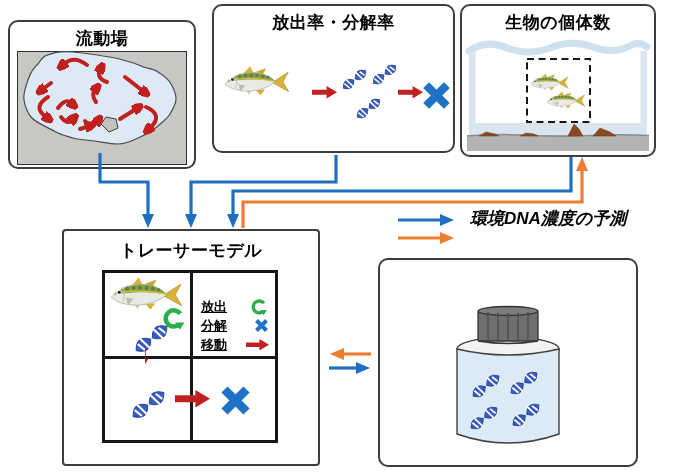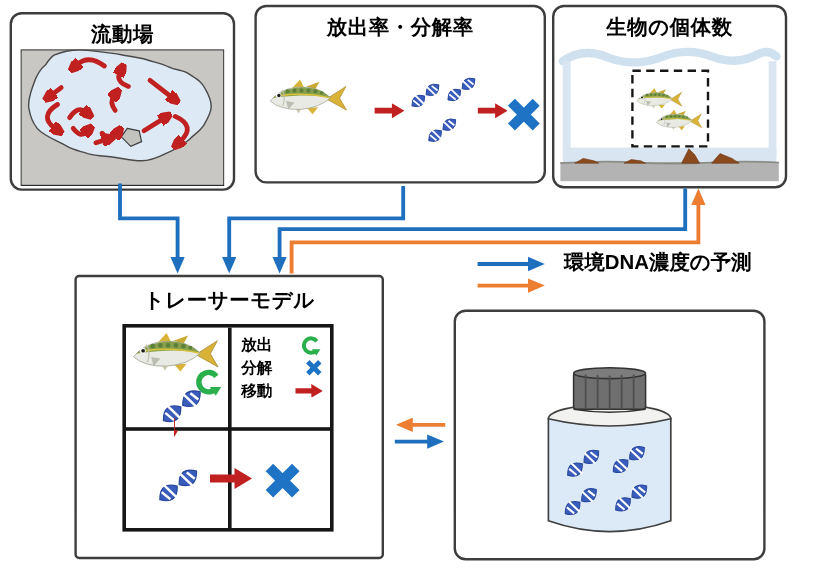--- a/index.html
+++ b/index.html
@@ -1,35 +1,35 @@
 <!DOCTYPE html>
 <html><head>
 <meta charset="utf-8">
 <style>
   html,body{margin:0;padding:0;background:#fff;}
   .stage{position:relative;width:680px;height:474px;background:#fff;overflow:hidden;
          font-family:"Liberation Sans","DejaVu Sans",sans-serif;color:#000;}
   .panel{position:absolute;background:#fff;border:2px solid #3d3d3d;border-radius:10px;box-sizing:border-box;z-index:2;}
   .panel-title{position:relative;font-size:17px;font-weight:bold;text-align:center;margin-top:5px;z-index:3;letter-spacing:.5px;}
-  #panel-flow  {left:8px;  top:10px;  width:188px;height:149px;}
+  #panel-flow  {left:8px;  top:20px;  width:188px;height:149px;}
   #panel-rates {left:212px;top:4px;  width:243px;height:149px;}
   #panel-pop   {left:460px;top:4px;  width:196px;height:153px;}
   #panel-tracer{left:62px; top:229px;width:258px;height:237px;border-radius:4px;}
   #panel-edna  {left:378px;top:258px;width:260px;height:209px;}
   .abs{position:absolute;}
   .overlay{position:absolute;left:0;top:0;z-index:4;pointer-events:none;}
   
   .grid{position:absolute;left:38px;top:39px;width:176px;height:173px;border:3px solid #161616;box-sizing:border-box;}
   .grid .vline{position:absolute;left:85px;top:0;width:3px;height:100%;background:#161616;}
   .grid .hline{position:absolute;left:0;top:83px;width:100%;height:3px;background:#161616;}
-  .minilegend{position:absolute;left:96px;top:5px;width:68px;}
+  .minilegend{position:absolute;left:96px;top:24px;width:68px;text-decoration:underline;}
   .minilegend .row{display:flex;align-items:center;justify-content:space-between;height:19px;}
   .minilegend .lbl{font-size:13px;font-weight:bold;line-height:13px;}
   
-  .legend-label{position:absolute;font-size:17px;font-weight:bold;line-height:18px;white-space:nowrap;z-index:3;}
+  .legend-label{position:absolute;font-size:17px;font-weight:bold;line-height:18px;white-space:nowrap;z-index:3;font-style:italic;}
   #legend-label-1{left:470px;top:210px;}
   #legend-label-2{left:470px;top:228px;}
   svg{display:block;}
   .defs-hidden{position:absolute;width:0;height:0;overflow:hidden;}
 </style>
 </head>
 <body>
 
 <svg class="defs-hidden" aria-hidden="true">
   <defs>

